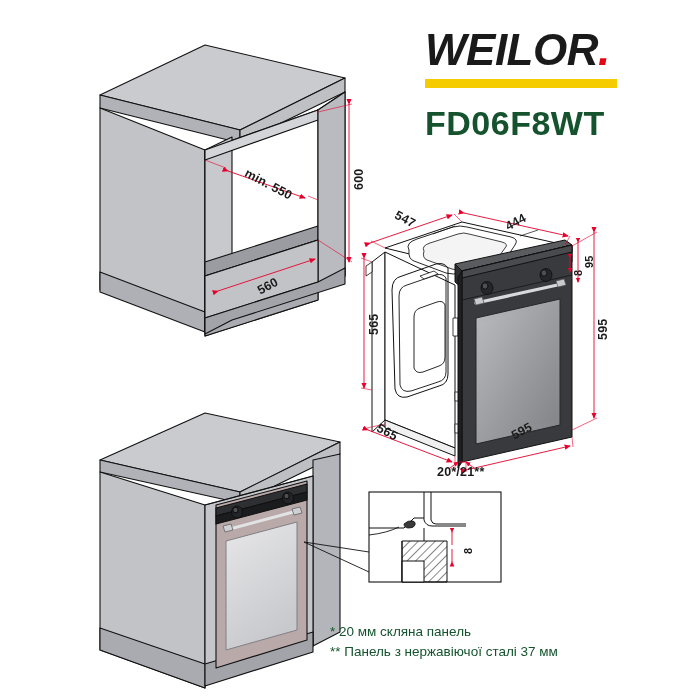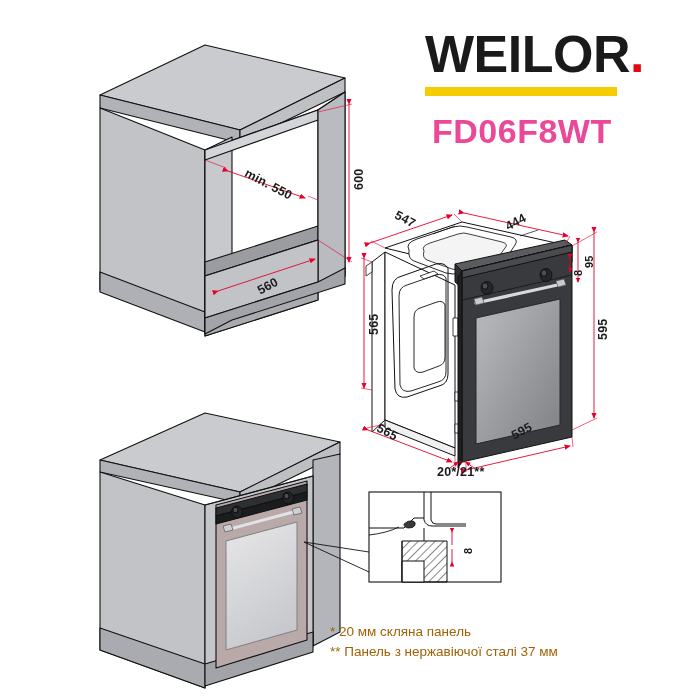--- a/index.html
+++ b/index.html
@@ -3,38 +3,38 @@
 <meta charset="utf-8">
 <style>
   html,body{margin:0;padding:0;background:#ffffff;}
   body{width:700px;height:700px;position:relative;overflow:hidden;
        font-family:"Liberation Sans", sans-serif;color:#1a1a1a;}
   .stage{position:absolute;inset:0;}
   svg.draw{position:absolute;left:0;top:0;width:700px;height:700px;}
 
   
   .brand{position:absolute;left:425px;top:28px;width:250px;}
-  .brand-word{font-size:52px;font-weight:bold;letter-spacing:-0.5px;
-              line-height:1;color:#1a1a1a;white-space:nowrap;}
+  .brand-word{font-size:44px;font-weight:bold;letter-spacing:-0.5px;
+              line-height:1;color:#1a1a1a;white-space:nowrap;font-style:italic;}
   .brand-dot{color:#e30613;}
   .brand-bar{margin-top:7px;height:9px;width:192px;background:#f5cc00;}
   .model{margin-top:16px;font-size:34px;font-weight:bold;letter-spacing:0.5px;
-         color:#ec4899;white-space:nowrap;margin-left:7px;}
+         color:#14532d;white-space:nowrap;}
 
   
   .dim{position:absolute;font-size:12.5px;font-weight:bold;color:#1a1a1a;
        white-space:nowrap;letter-spacing:0.2px;}
   .dim.rot90{transform:rotate(-90deg);transform-origin:left top;}
   .dim.rot-a{transform:rotate(-28deg);transform-origin:left top;}
   .dim.rot-b{transform:rotate(28deg);transform-origin:left top;}
   .dim.sm{font-size:11px;}
 
   
   .notes{position:absolute;left:330px;top:622px;width:350px;}
-  .note{font-size:13.5px;color:#a16207;line-height:1.5;white-space:nowrap;}
+  .note{font-size:13.5px;color:#14532d;line-height:1.5;white-space:nowrap;}
 </style>
 </head>
 <body>
 
 <div class="stage">
 
   <svg class="draw" viewBox="0 0 700 700">
     <defs>
       <marker id="ar" markerWidth="7" markerHeight="7" refX="6" refY="3" orient="auto">
         <path d="M0,0 L7,3 L0,6 z" fill="#e8002a"></path>

